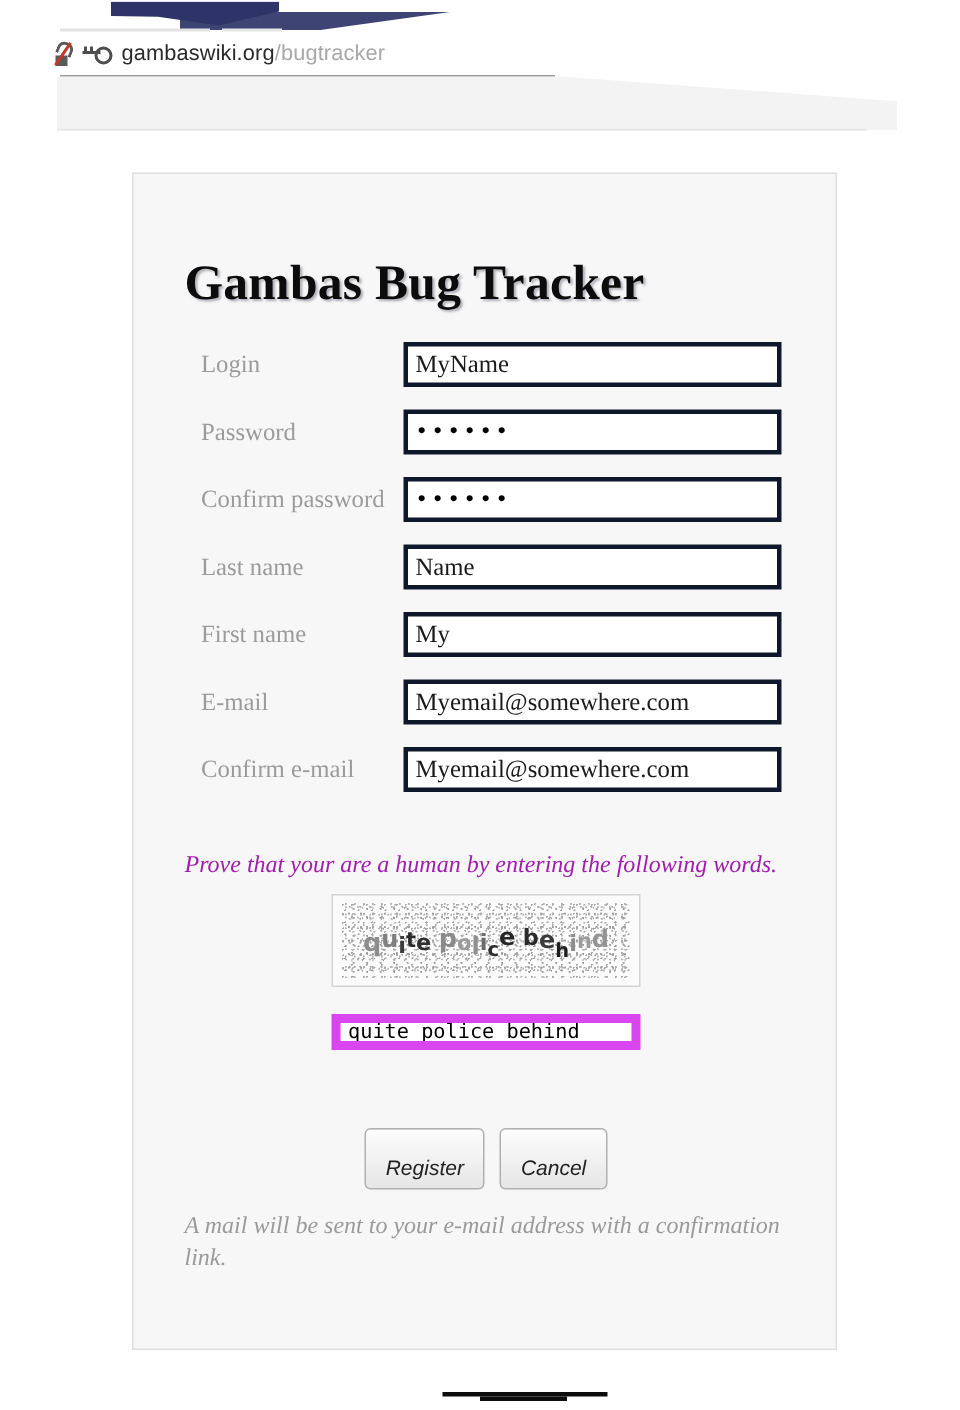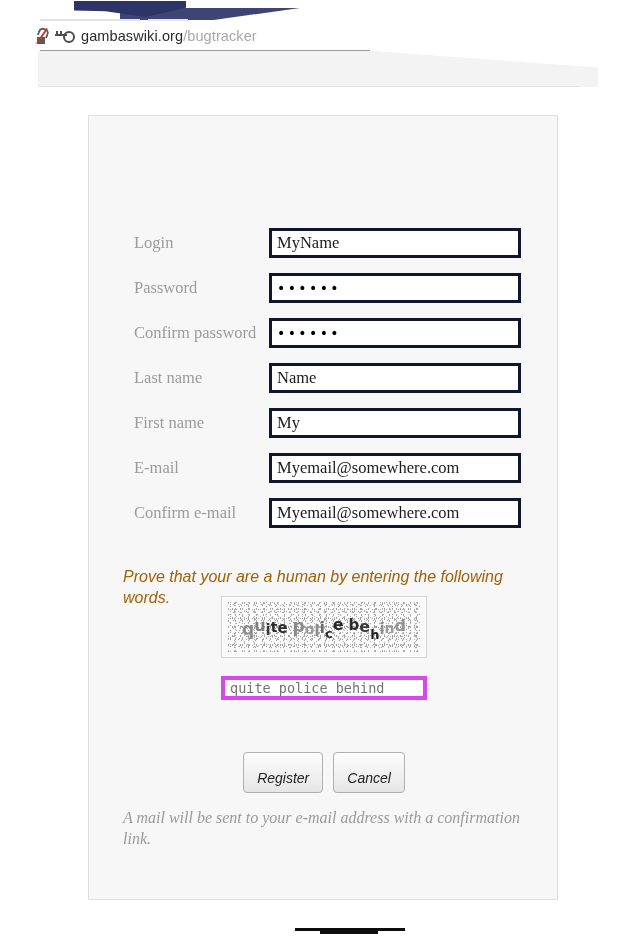--- a/index.html
+++ b/index.html
@@ -210,24 +210,24 @@
     font-size: 14px;
     letter-spacing: 2.4px;
     color: #000;
   }
 
   
   #captcha-instruction {
     position: absolute;
     left: 34px; top: 434px;
     width: 404px;
-    font-family: Liberation Sans, sans-serif;
+    font-family: Liberation Serif, serif;
     font-style: italic;
     font-size: 16px;
-    color: #a16207;
+    color: #a21caf;
     line-height: 21px;
   }
 
   #captcha-image {
     position: absolute;
     left: 132px; top: 480px;
     width: 206px; height: 62px;
     box-sizing: border-box;
     border: 1px solid #d4d4d4;
     background: #fbfbfb;
@@ -266,25 +266,25 @@
     display: inline-block;
     line-height: 1;
   }
   #captcha-text .sp { display: inline-block; width: 5px; }
 
   #captcha-input {
     position: absolute;
     left: 132px; top: 560px;
     width: 206px; height: 24px;
     box-sizing: border-box;
-    border: 4px solid #d946ef;
+    border: 6px solid #d946ef;
     background: #ffffff;
     font-family: "DejaVu Sans Mono", "Liberation Mono", monospace;
     font-size: 13.5px;
-    color: #737373;
+    color: #000000;
     padding: 0 5px;
     outline: none;
     border-radius: 0;
   }
 
   
   #button-row {
     position: absolute;
     left: 0; top: 636px;
     width: 470px;
@@ -354,20 +354,21 @@
     </span>
     <span id="url-text"><span class="host">gambaswiki.org</span><span class="path">/bugtracker</span></span>
   </div>
   <div id="urlbar-underline"></div>
   <div id="chrome-wedge"></div>
   <div id="chrome-wedge-line"></div>
 </div>
 
 <div id="page-panel">
 
+  <h1 id="page-title">Gambas Bug Tracker</h1>
 
   <div id="register-form">
       <div class="form-row">
         <div class="form-label">Login</div>
         <input type="text" class="form-input" value="MyName" style="">
       </div>
       <div class="form-row">
         <div class="form-label">Password</div>
         <input type="text" class="form-input pwd" value="••••••" style="">
       </div>

